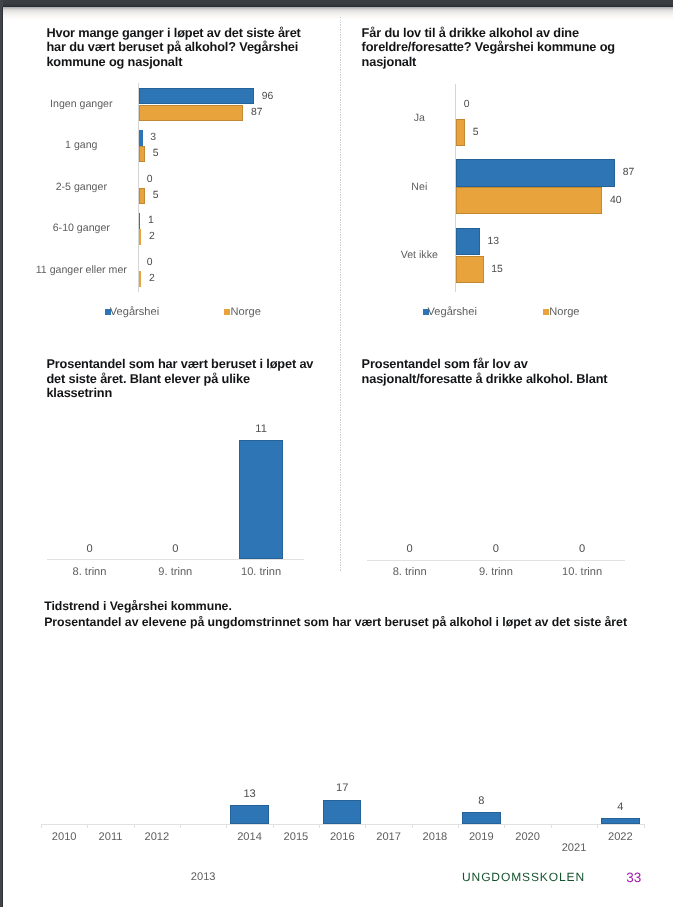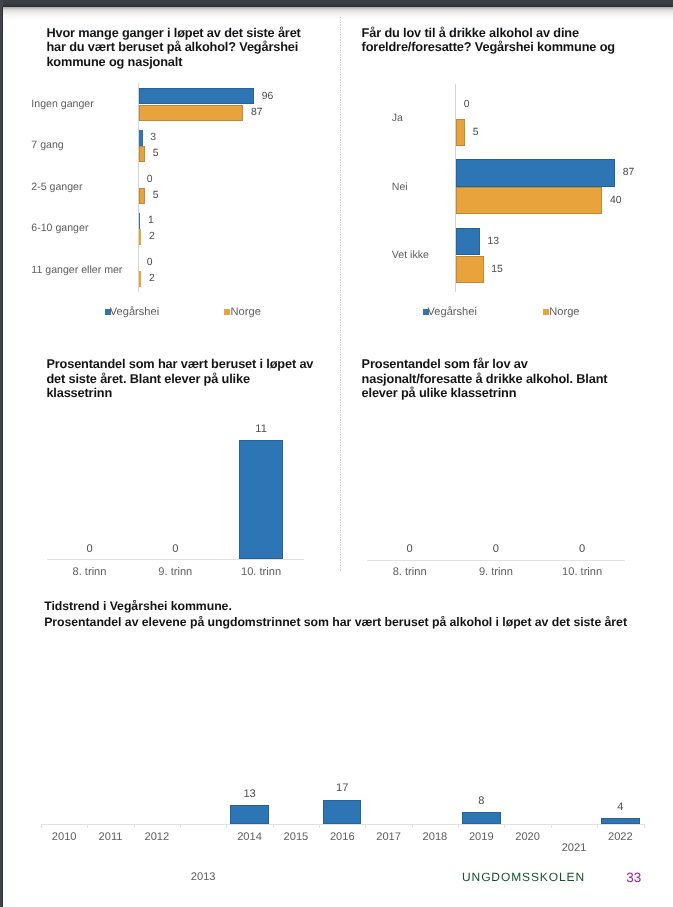--- a/index.html
+++ b/index.html
@@ -22,21 +22,21 @@
       line-height:15.7px;letter-spacing:-0.05px;}
   .axisv{position:absolute;background:#d5d5d5;width:1px;}
   .axish{position:absolute;background:#e1e1e1;height:1px;}
   .tick{position:absolute;background:#e1e1e1;width:1px;height:4px;}
   .bar{position:absolute;}
   .bar.bb{box-shadow:inset 0 0 0 0.7px rgba(0,0,0,0.22);}
   .dlab{position:absolute;color:#4c4c4c;font-size:10.4px;line-height:11px;white-space:nowrap;}
   .dlab2{position:absolute;color:#4c4c4c;font-size:11.1px;line-height:12px;
       white-space:nowrap;text-align:center;}
   .catlab{position:absolute;color:#5e5e5e;font-size:10.6px;line-height:12px;
-      white-space:nowrap;text-align:left;}
+      white-space:nowrap;text-align:center;}
   .catlab2{position:absolute;color:#5e5e5e;font-size:11.1px;line-height:12px;
       white-space:nowrap;text-align:center;}
   .lswatch{position:absolute;width:6px;height:6px;}
   .llabel{position:absolute;color:#5e5e5e;font-size:11.1px;line-height:12px;white-space:nowrap;}
   .footer{position:absolute;font-size:12px;letter-spacing:0.9px;color:#cdbb92;}
   .fpage{position:absolute;font-size:13.5px;color:#cdbb92;}
 </style>
 </head>
 <body>
 
@@ -48,43 +48,43 @@
   <div class="midline"></div>
 
   <div class="ctitle" style="left:46.4px;top:25.9px;width:292px;">
     <div>Hvor mange ganger i løpet av det siste året</div>
     <div>har du vært beruset på alkohol? Vegårshei</div>
     <div>kommune og nasjonalt</div>
   </div>
   <div class="ctitle" style="left:361.6px;top:25.9px;width:295px;">
     <div>Får du lov til å drikke alkohol av dine</div>
     <div>foreldre/foresatte? Vegårshei kommune og</div>
+    <div>nasjonalt</div>
   </div>
   <div class="ctitle" style="left:46.4px;top:357px;width:292px;">
     <div>Prosentandel som har vært beruset i løpet av</div>
     <div>det siste året. Blant elever på ulike</div>
     <div>klassetrinn</div>
   </div>
   <div class="ctitle" style="left:361.6px;top:357.2px;width:295px;">
     <div>Prosentandel som får lov av</div>
     <div>nasjonalt/foresatte å drikke alkohol. Blant</div>
-    <div>elever på ulike klassetrinn</div>
   </div>
   <div class="trendhead" style="left:44.2px;top:598.8px;width:640px;">
     <div>Tidstrend i Vegårshei kommune.</div>
     <div>Prosentandel av elevene på ungdomstrinnet som har vært beruset på alkohol i løpet av det siste året</div>
   </div>
 
     <div class="axisv" style="left: 138.3px; top: 82.9px; height: 209px;"></div>
     <div class="catlab" style="left: 31.3px; top: 97.65px; width: 100px;">Ingen ganger</div>
     <div class="bar bb" style="left: 139.1px; top: 88.1px; width: 115.01px; height: 16px; background: rgb(46, 117, 182);"></div>
     <div class="dlab" style="left: 261.71px; top: 90.5px;">96</div>
     <div class="bar bb" style="left: 139.1px; top: 104.5px; width: 104.23px; height: 16px; background: rgb(232, 163, 61);"></div>
     <div class="dlab" style="left: 250.93px; top: 106.9px;">87</div>
-    <div class="catlab" style="left: 31.3px; top: 139.15px; width: 100px;">7 gang</div>
+    <div class="catlab" style="left: 31.3px; top: 139.15px; width: 100px;">1 gang</div>
     <div class="bar" style="left: 139.1px; top: 129.6px; width: 3.59px; height: 16px; background: rgb(46, 117, 182);"></div>
     <div class="dlab" style="left: 150.29px; top: 132px;">3</div>
     <div class="bar bb" style="left: 139.1px; top: 146px; width: 5.99px; height: 16px; background: rgb(232, 163, 61);"></div>
     <div class="dlab" style="left: 152.69px; top: 148.4px;">5</div>
     <div class="catlab" style="left: 31.3px; top: 180.65px; width: 100px;">2-5 ganger</div>
 
     <div class="dlab" style="left: 146.7px; top: 173.5px;">0</div>
     <div class="bar bb" style="left: 139.1px; top: 187.5px; width: 5.99px; height: 16px; background: rgb(232, 163, 61);"></div>
     <div class="dlab" style="left: 152.69px; top: 189.9px;">5</div>
     <div class="catlab" style="left: 31.3px; top: 222.15px; width: 100px;">6-10 ganger</div>

